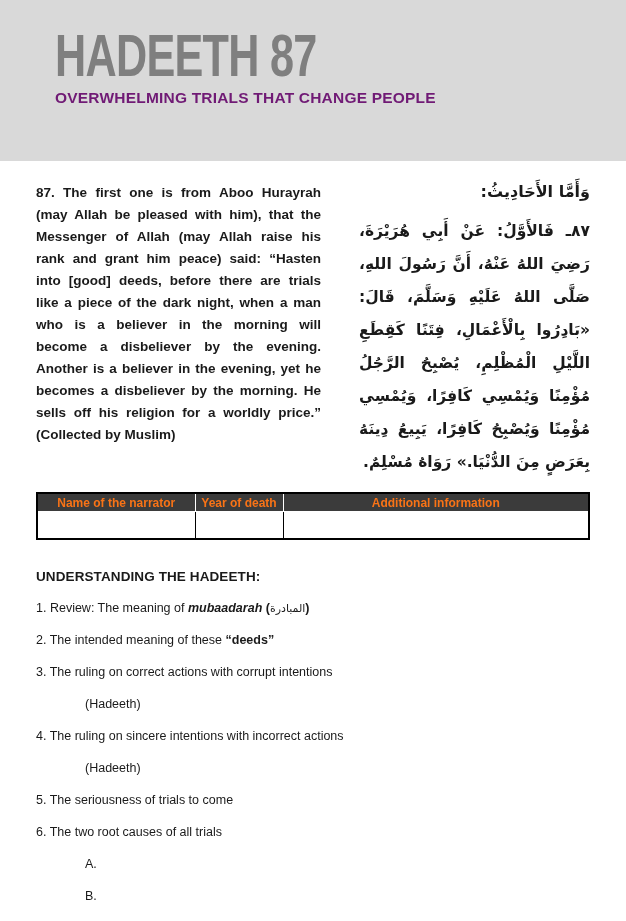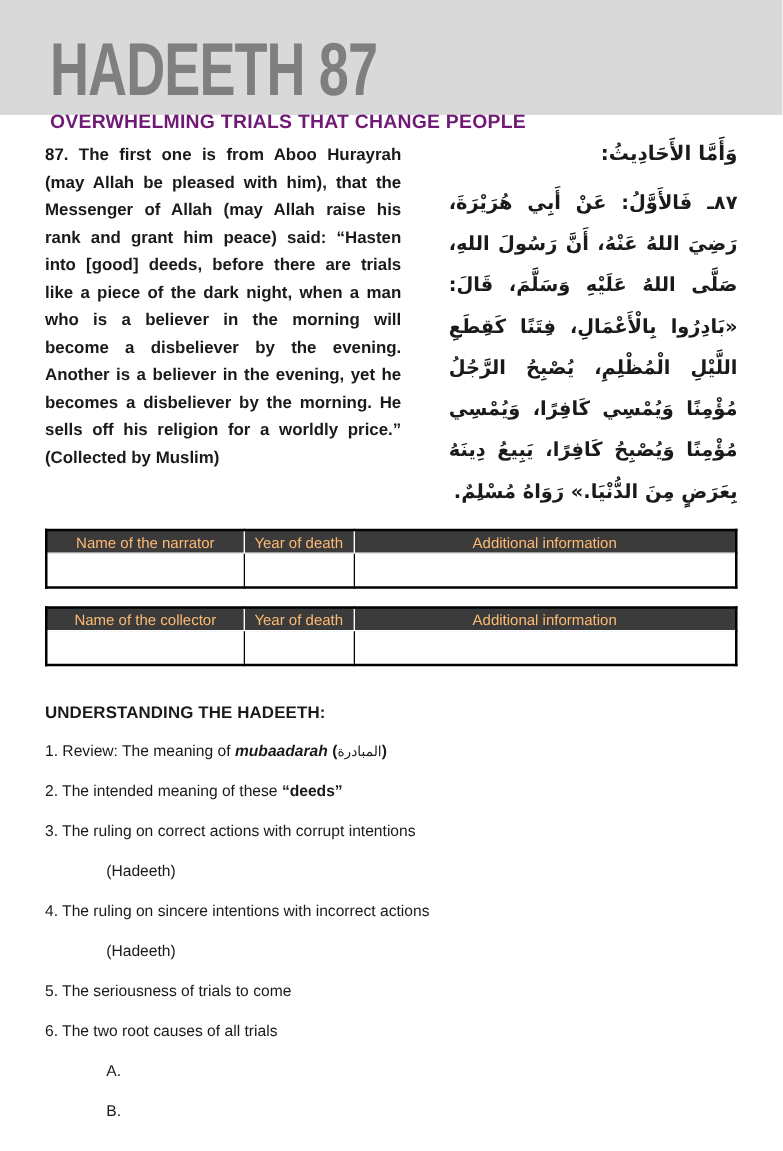--- a/index.html
+++ b/index.html
@@ -1,21 +1,21 @@
 <!DOCTYPE html>
 <html><head>
 <meta charset="utf-8">
 <style>
   html,body{margin:0;padding:0;}
   body{
     width:626px;height:921px;overflow:hidden;background:#ffffff;
     font-family:"Liberation Sans",sans-serif;color:#1a1a1a;position:relative;
   }
   
-  .band{background:#d9d9d9;height:92px;padding:0 40px;box-sizing:border-box;}
+  .band{background:#d9d9d9;height:161px;padding:0 55px;box-sizing:border-box;}
   .title{
     display:inline-block;margin-top:30px;font-size:60px;line-height:52px;
     font-weight:800;color:#7f7f7f;letter-spacing:-1px;white-space:nowrap;
     transform:scaleX(0.72);transform-origin:0 50%;
     font-family:"Liberation Sans",sans-serif;
   }
   .subtitle{
     margin-top:7px;font-size:15.5px;font-weight:700;color:#701a75;letter-spacing:.2px;
   }
   
@@ -37,21 +37,21 @@
     text-align:justify;font-family:"DejaVu Sans",sans-serif;
   }
   
   .fill-table{
     width:100%;border-collapse:collapse;table-layout:fixed;
     border:2px solid #000;
   }
   .t1{margin-top:13px;}
   .t2{margin-top:14px;}
   .fill-table th{
-    background:#3b3b3b;color:#fdba74;font-size:12px;font-weight:400;
+    background:#3b3b3b;color:#f97316;font-size:12px;font-weight:700;
     padding:1px 4px;height:15px;border:1px solid #fff;text-align:center;
   }
   .fill-table td{
     background:#fff;border:1px solid #000;height:26px;padding:0 4px;font-size:12.5px;
   }
   .c-name{width:158px;} .c-year{width:88px;} .c-info{width:auto;}
   
   .und-heading{margin:29px 0 0 0;font-size:13.5px;font-weight:700;letter-spacing:.1px;}
   .q{margin:17px 0 0 0;font-size:12.5px;line-height:15px;font-weight:400;}
   .q .em{font-weight:700;font-style:italic;}
@@ -92,39 +92,20 @@
       <th>Additional information</th>
     </tr>
     <tr>
       <td></td>
       <td></td>
       <td></td>
     </tr>
   </tbody>
     </table>
 
-  <table class="fill-table t2">
-    <colgroup>
-        <col class="c-name">
-        <col class="c-year">
-        <col class="c-info">
-      </colgroup>
-    <tbody>
-        <tr>
-      <th>Name of the collector</th>
-      <th>Year of death</th>
-      <th>Additional information</th>
-    </tr>
-    <tr>
-      <td></td>
-      <td></td>
-      <td></td>
-    </tr>
-  </tbody>
-    </table>
 
   <p class="und-heading">UNDERSTANDING THE HADEETH:</p>
 
   <p class="q"><span>1. Review: The meaning of </span><span class="em">mubaadarah</span><span class="bd"> (</span><span class="ar-inline">المبادرة</span><span class="bd">)</span></p>
 
   <p class="q"><span>2. The intended meaning of these </span><span class="bd">“deeds”</span></p>
 
   <p class="q">3. The ruling on correct actions with corrupt intentions</p>
   <p class="q sub">(Hadeeth)</p>
 

